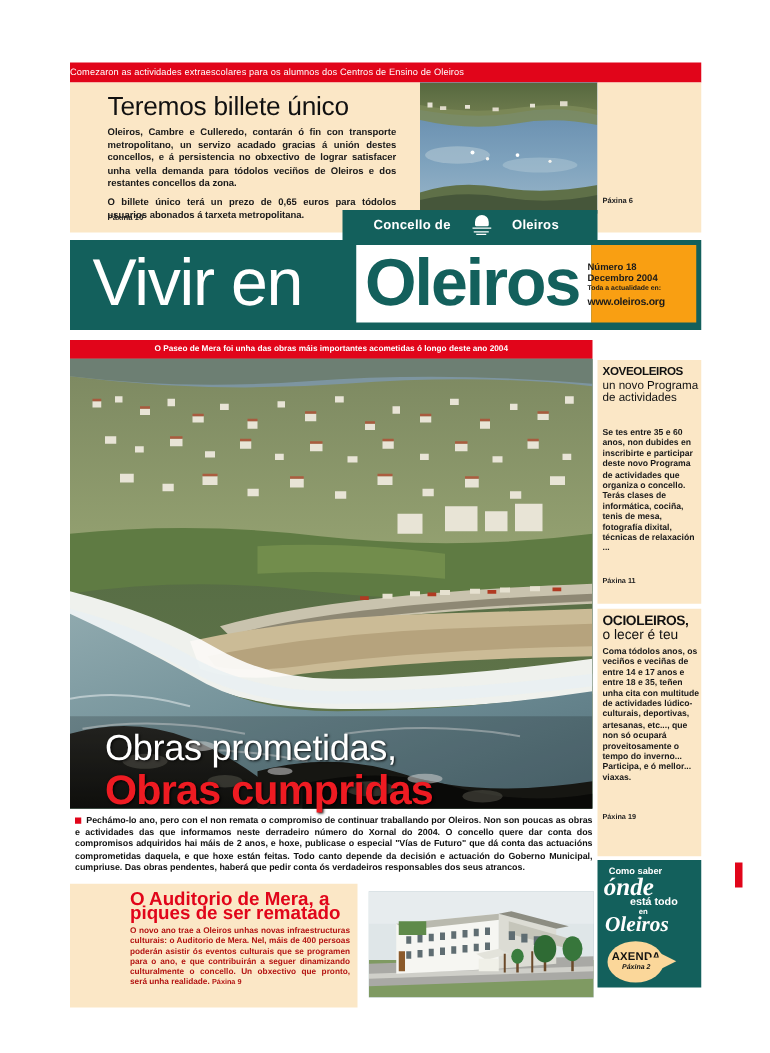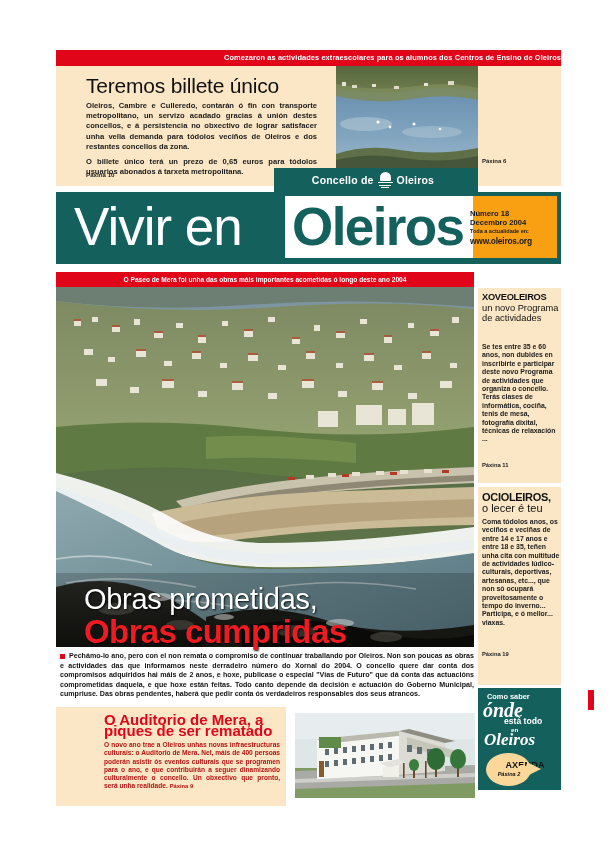--- a/index.html
+++ b/index.html
@@ -6,22 +6,22 @@
   body{width:616px;height:842px;position:relative;overflow:hidden;
        font-family:"Liberation Sans", sans-serif;-webkit-font-smoothing:none;}
 
   .page{position:absolute;left:0;top:0;width:616px;height:842px;background:#ffffff;}
 
   
   .abs{position:absolute;}
 
   
   #top-banner{left:56px;top:50px;width:505px;height:16px;background:#e1051a;}
-  #top-banner span{display:block;color:#ffffff;font-size:7.4px;font-weight:bold;
-      text-align:right;line-height:16px;letter-spacing:.1px;}
+  #top-banner span{display:block;color:#ffffff;font-size:7.4px;font-weight:normal;
+      text-align:left;line-height:16px;letter-spacing:.1px;}
 
   
   #lead-block{left:56px;top:66px;width:280px;height:120px;background:#fbe7c6;}
   #lead-head{left:86px;top:74px;width:250px;font-size:21px;color:#111;
       font-weight:400;letter-spacing:-.2px;}
   #lead-body{left:86px;top:101px;width:243px;font-size:7.6px;color:#1a1a1a;
       line-height:10.2px;text-align:justify;font-weight:bold;}
   #lead-body p{margin:0 12px 5px 0;}
   #lead-page{left:86px;top:171px;font-size:6.2px;color:#222;font-weight:bold;}
 
@@ -30,21 +30,21 @@
 
   
   #ports-block{left:478px;top:66px;width:83px;height:120px;background:#fbe7c6;}
   #ports-text{left:482px;top:80px;width:78px;font-size:9.4px;line-height:11px;color:#111;}
   #ports-text b{font-weight:bold;}
   #ports-page{left:482px;top:158px;font-size:6px;font-weight:bold;color:#222;}
 
   
   #concello-bar{left:274px;top:168px;width:204px;height:24px;background:#13605c;}
   #concello-inner{position:absolute;left:0;top:0;width:198px;height:24px;
-      display:flex;align-items:center;justify-content:center;gap:4px;}
+      display:flex;align-items:center;justify-content:center;gap:17px;}
   #concello-inner span{color:#ffffff;font-size:10.5px;font-weight:bold;letter-spacing:.2px;}
   .crest{width:15px;height:17px;position:relative;}
   .crest .bell{position:absolute;left:2px;top:0;width:11px;height:9px;background:#ffffff;
       border-radius:6px 6px 1px 1px;}
   .crest .l1{position:absolute;left:0;top:10px;width:15px;height:1.6px;background:#fff;}
   .crest .l2{position:absolute;left:1.5px;top:13px;width:12px;height:1.6px;background:#fff;}
   .crest .l3{position:absolute;left:3.5px;top:15.6px;width:8px;height:1.4px;background:#fff;}
 
   
   #masthead{left:56px;top:192px;width:505px;height:72px;background:#13605c;}
@@ -110,21 +110,21 @@
   #ax-t1{left:487px;top:692px;color:#ffffff;font-size:7.4px;font-weight:bold;}
   #ax-t2{left:483px;top:699px;color:#ffffff;font-size:20px;font-style:italic;
       font-weight:bold;font-family:"Liberation Serif",serif;}
   #ax-t3{left:504px;top:716px;color:#ffffff;font-size:8.6px;font-weight:bold;}
   #ax-t4{left:511px;top:726px;color:#ffffff;font-size:6.2px;font-weight:bold;}
   #ax-t5{left:484px;top:730px;color:#ffffff;font-size:17px;font-style:italic;
       font-weight:bold;font-family:"Liberation Serif",serif;}
   #ax-circle{left:486px;top:753px;width:45px;height:33px;background:#fbd79a;
       border-radius:50%;}
   #ax-circ-t1{left:489px;top:760px;width:40px;text-align:center;color:#111;
-      font-size:9px;font-weight:bold;letter-spacing:.2px;margin-left:16px;}
+      font-size:9px;font-weight:bold;letter-spacing:.2px;}
   #ax-circ-t2{left:489px;top:771px;width:40px;text-align:center;color:#111;
       font-size:5.6px;font-weight:bold;font-style:italic;}
   #ax-arrow{left:527px;top:762px;width:0;height:0;border-top:7px solid transparent;
       border-bottom:7px solid transparent;border-left:14px solid #fbd79a;}
   #ax-arrow-tail{left:518px;top:766px;width:12px;height:5px;background:#fbd79a;}
 
   
   #red-accent{left:588px;top:690px;width:6px;height:20px;background:#e1051a;}
 </style>
 </head>

